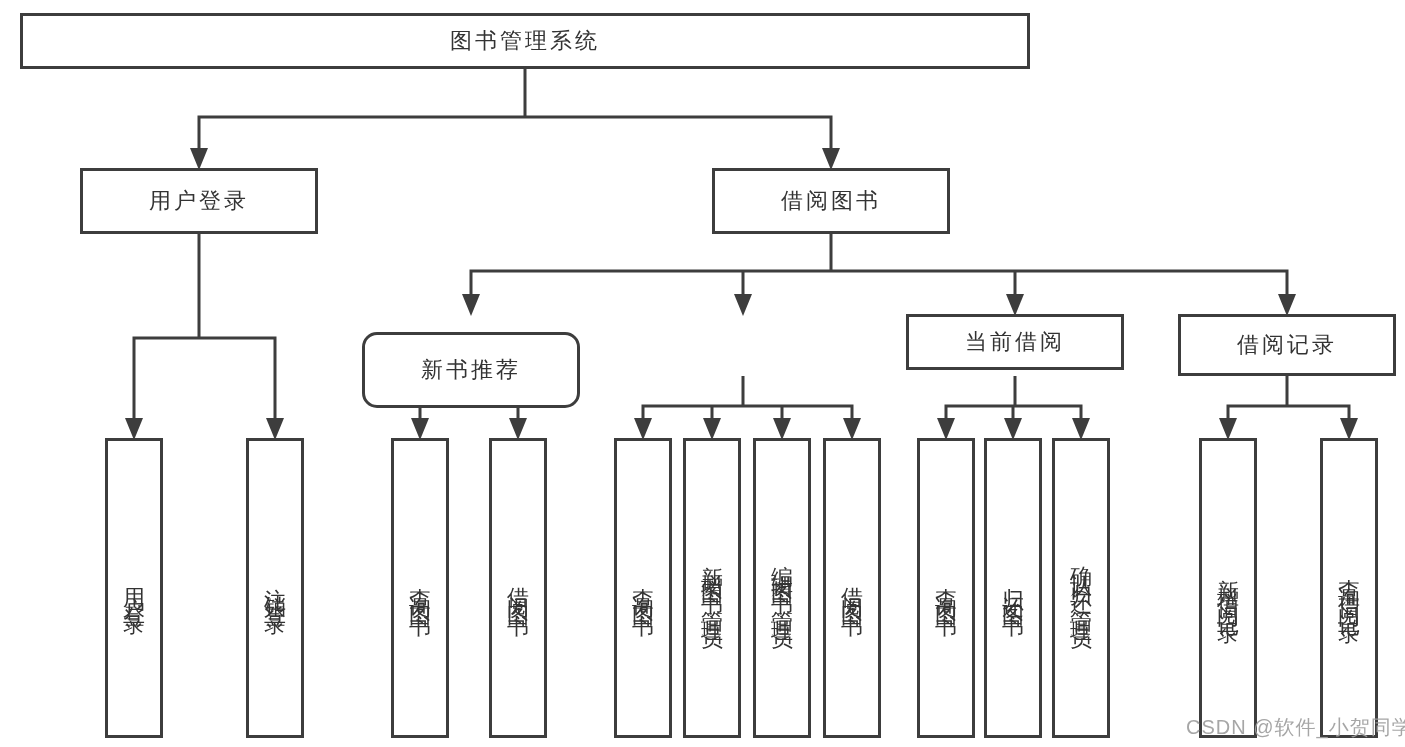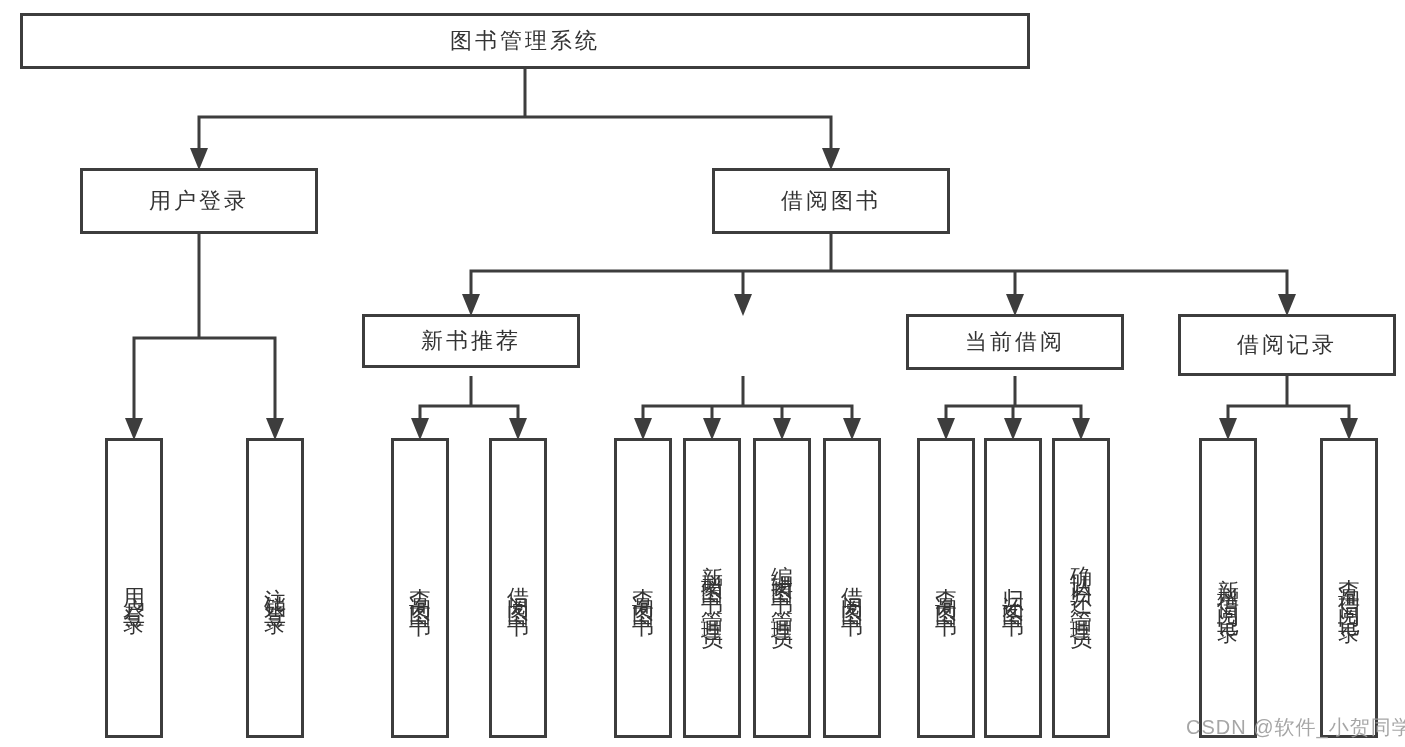--- a/index.html
+++ b/index.html
@@ -18,21 +18,21 @@
     font-size:22px;letter-spacing:9px;line-height:1.1;
   }
   .watermark{
     position:absolute;left:1186px;top:714px;font-size:20px;letter-spacing:1px;
     color:rgba(158,158,158,0.92);z-index:5;white-space:nowrap;
   }
   
   #n-root{left:20px;top:13px;width:1010px;height:56px;}
   #n-login{left:80px;top:168px;width:238px;height:66px;}
   #n-mgmt{left:712px;top:168px;width:238px;height:66px;}
-  #n-l3-0{left:362px;top:314px;width:218px;height:54px;}
+  #n-l3-0{left:362px;top:332px;width:218px;height:76px;border-radius:15px;}
   #n-l3-1{left:634px;top:314px;width:218px;height:62px;}
   #n-l3-2{left:906px;top:314px;width:218px;height:56px;}
   #n-l3-3{left:1178px;top:314px;width:218px;height:62px;}
   .leaf{top:438px;width:58px;height:300px;}
   #lf-0{left:105px;}  #lf-1{left:246px;}
   #lf-2{left:391px;}  #lf-3{left:489px;}
   #lf-4{left:614px;}  #lf-5{left:683px;}  #lf-6{left:753px;}  #lf-7{left:823px;}
   #lf-8{left:917px;}  #lf-9{left:984px;}  #lf-10{left:1052px;}
   #lf-11{left:1199px;} #lf-12{left:1320px;}
 </style>

